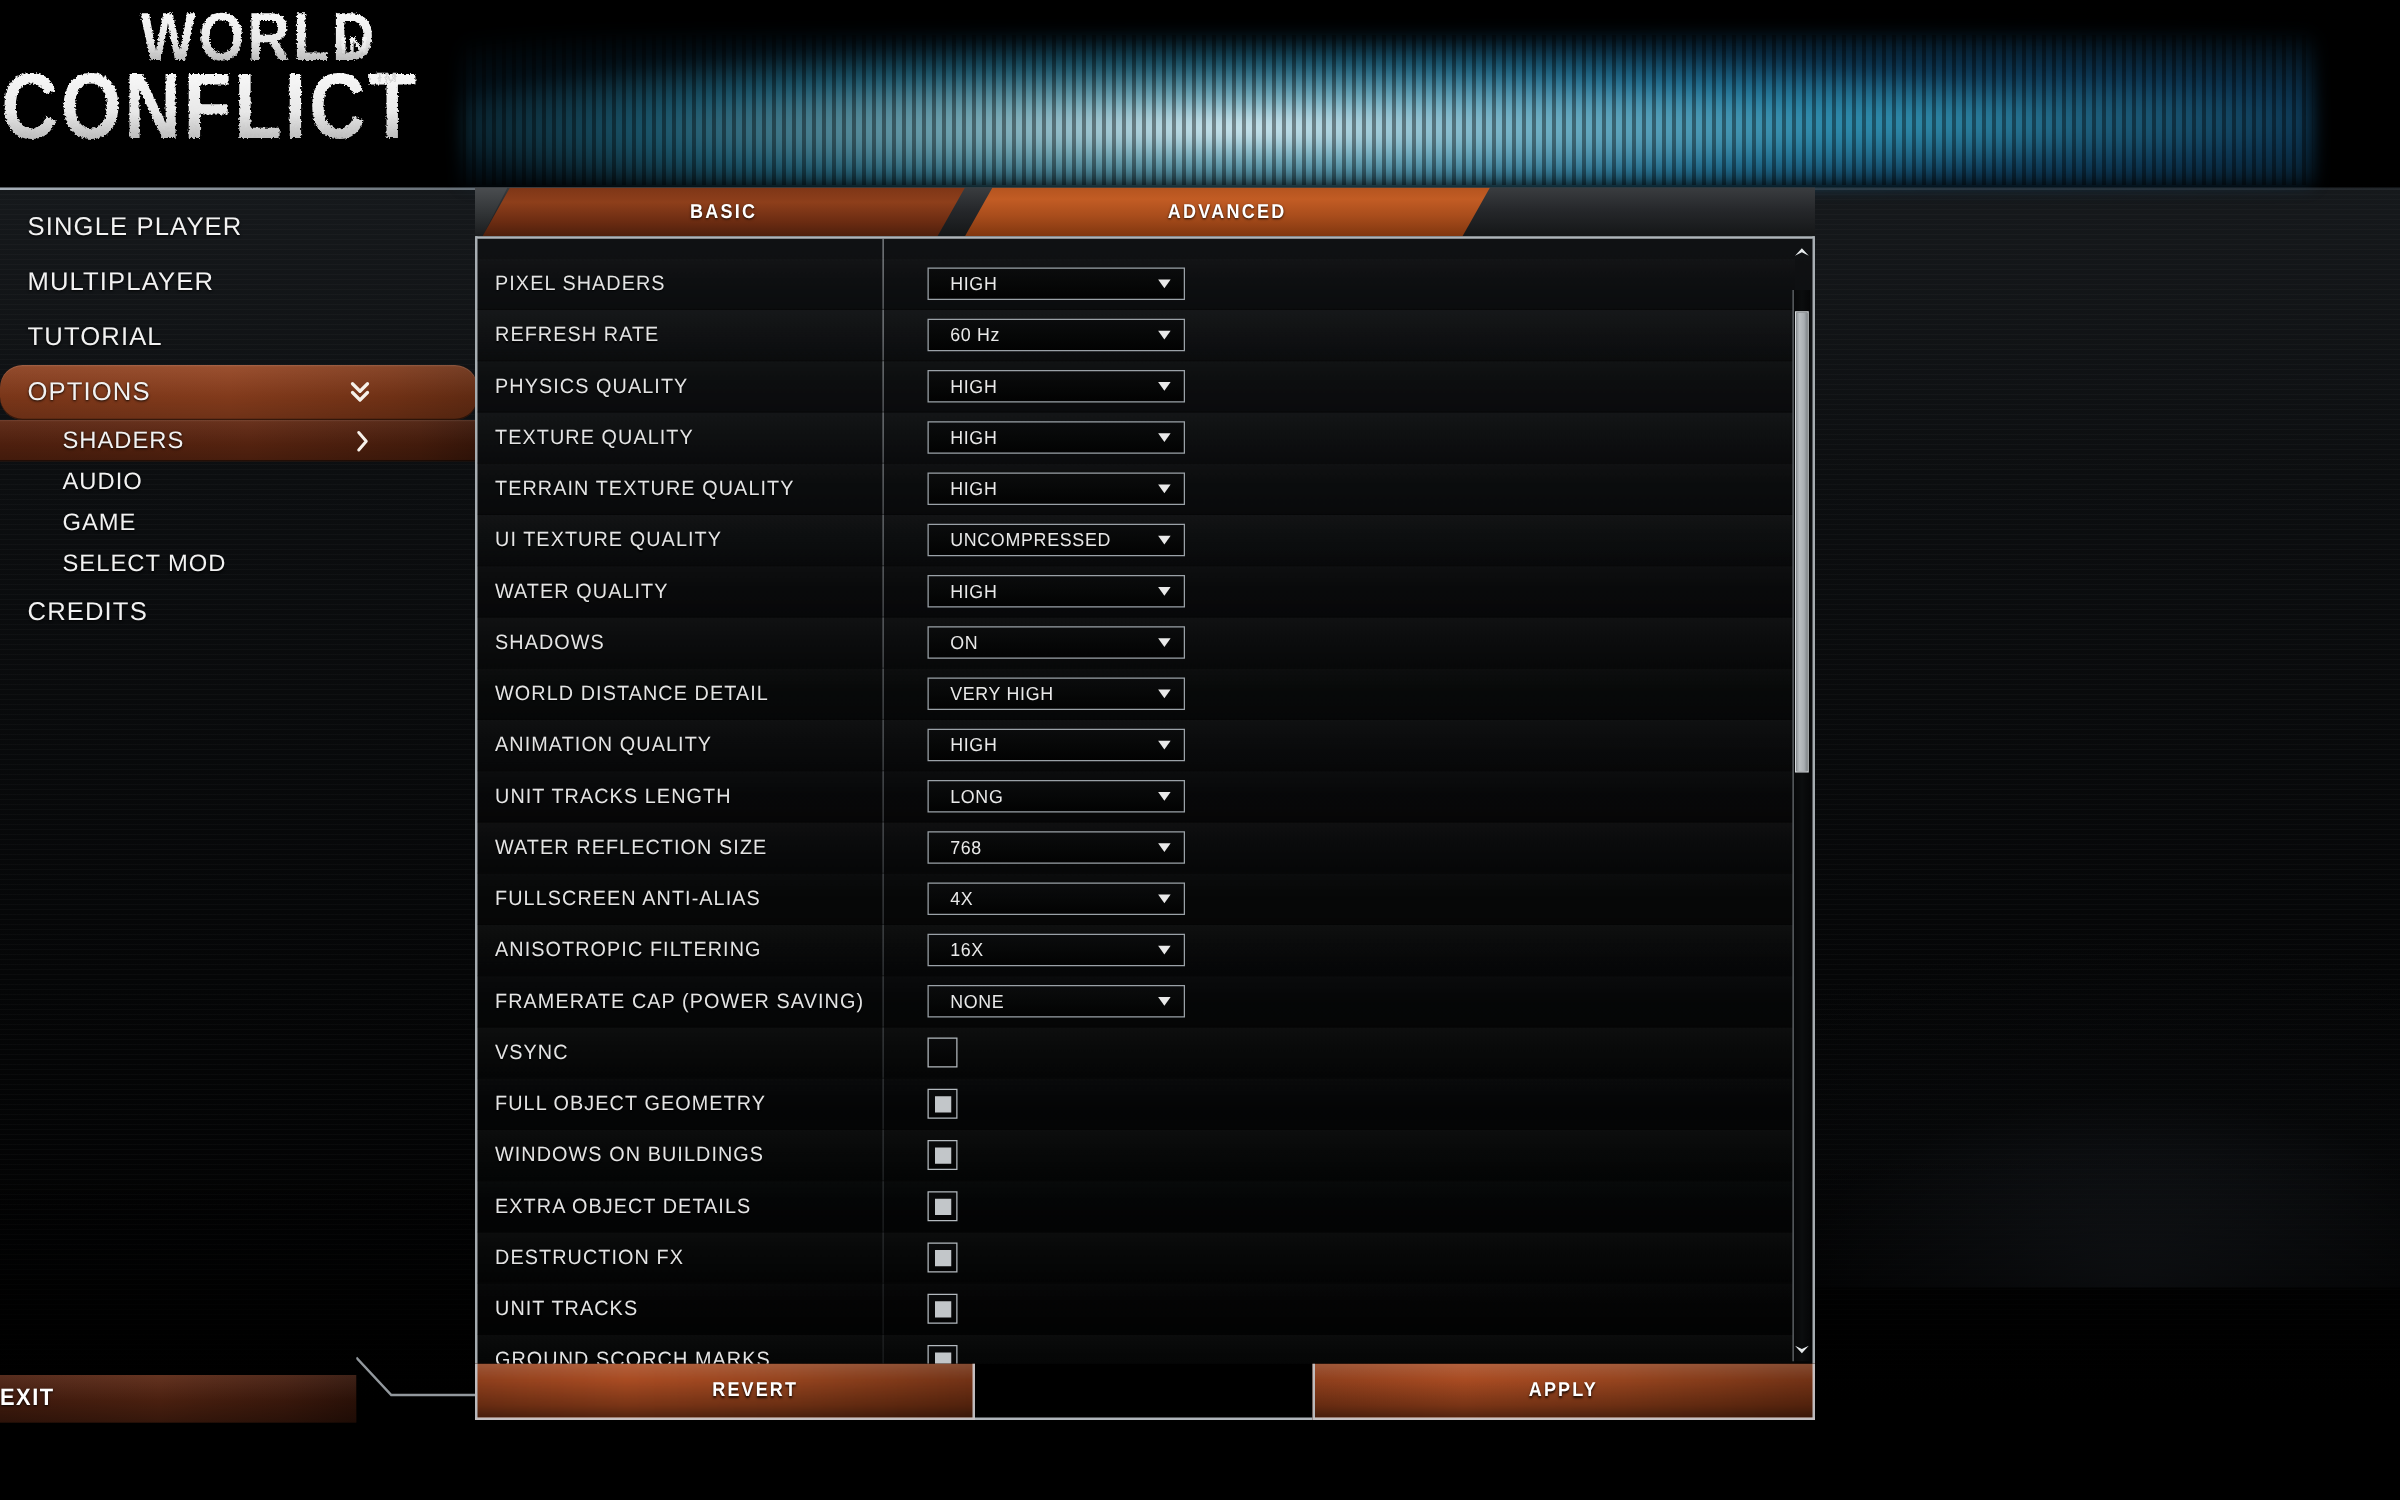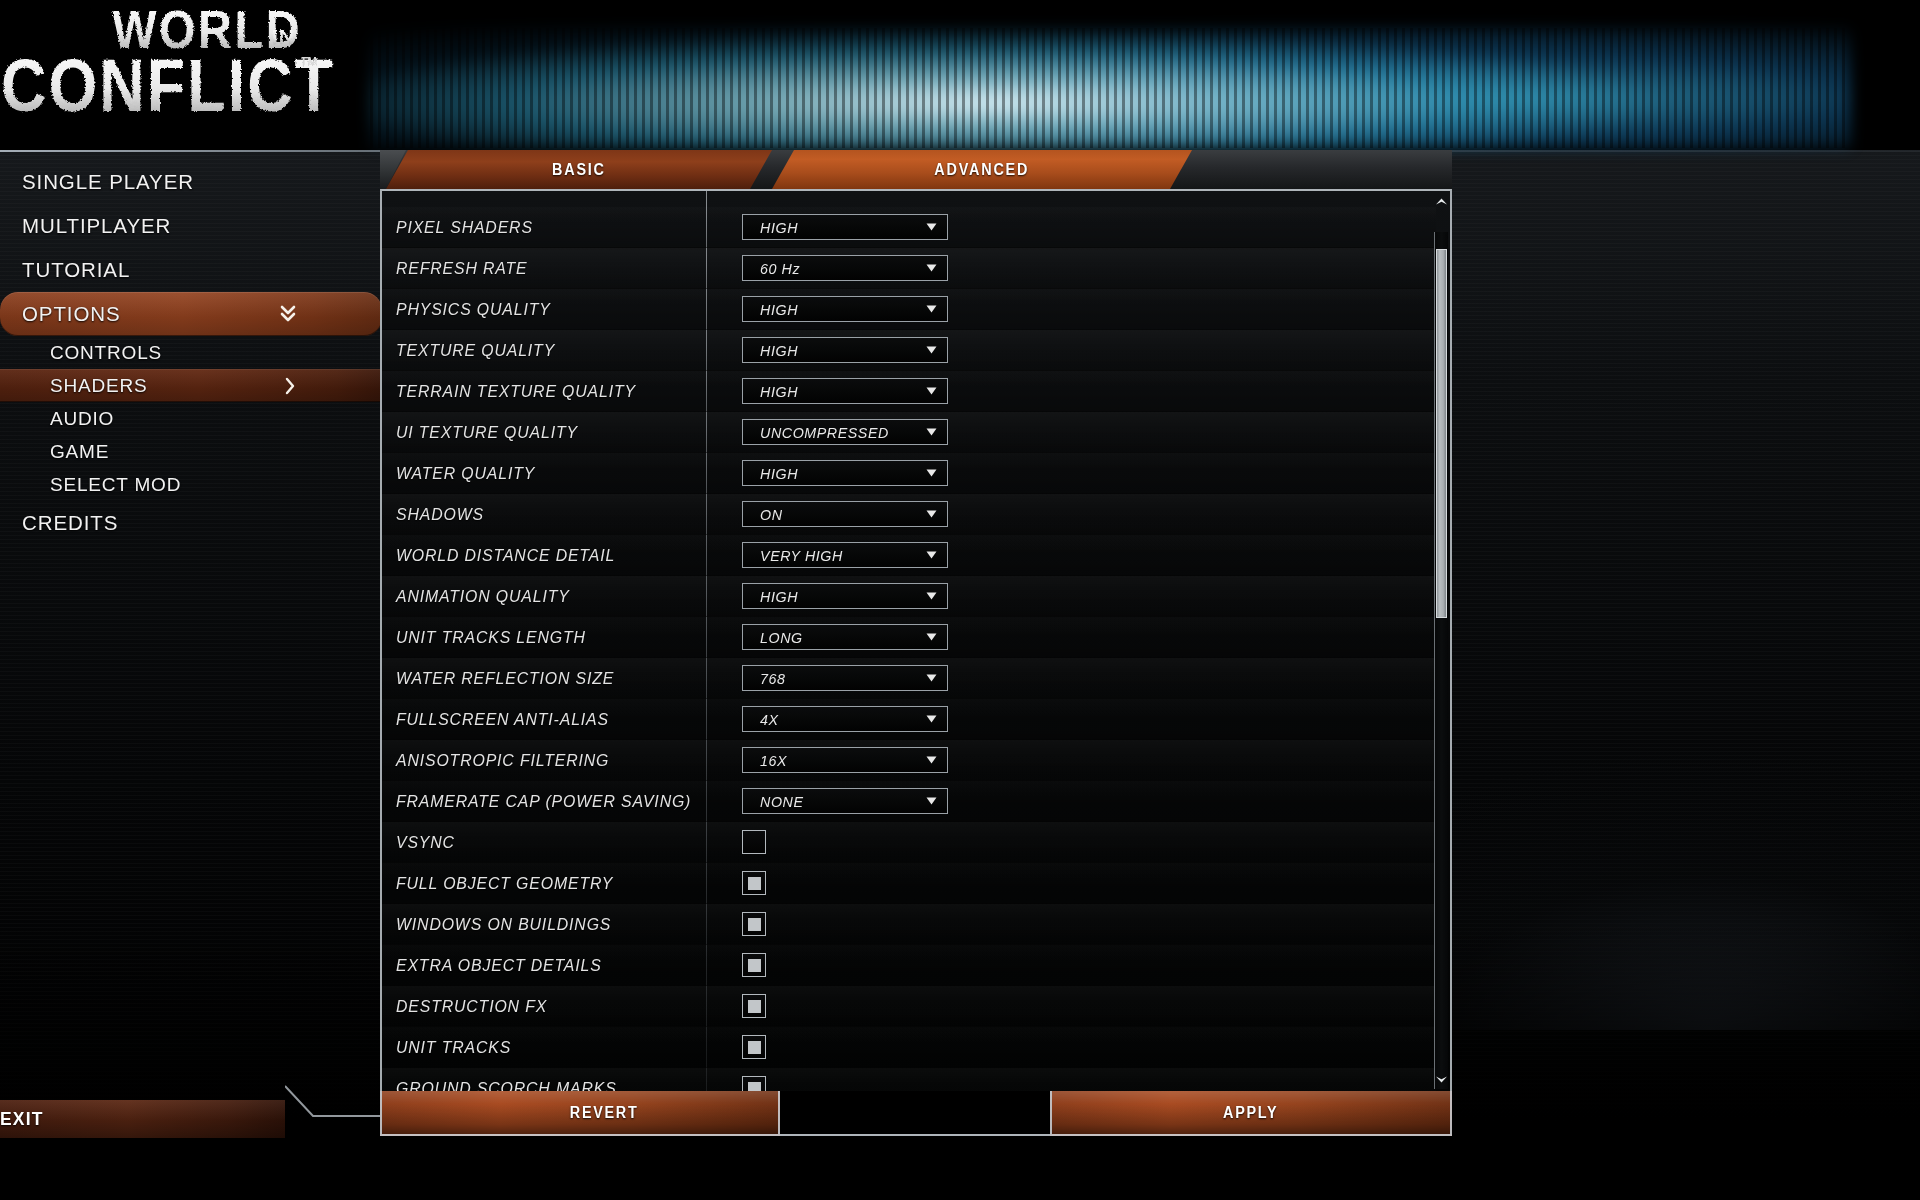--- a/index.html
+++ b/index.html
@@ -127,21 +127,20 @@
     position:absolute; left:0; top:0; right:14px; bottom:0; overflow:hidden;
   }
   .col-divider {
     position:absolute; left:324px; top:0; bottom:0; width:1px;
     background:linear-gradient(180deg, rgba(210,216,222,0.62) 0%, rgba(150,158,166,0.42) 60%, rgba(90,96,102,0.25) 100%);
   }
   .row {
     position:relative; height:41px; display:flex; align-items:center;
     background:linear-gradient(180deg, rgba(255,255,255,0.030) 0%, rgba(255,255,255,0.012) 40%, rgba(0,0,0,0.18) 100%);
     border-bottom:1px solid rgba(0,0,0,0.55);
-    font-style:italic;
   }
   .row:nth-child(even){
     background:linear-gradient(180deg, rgba(255,255,255,0.016) 0%, rgba(0,0,0,0.05) 40%, rgba(0,0,0,0.22) 100%);
   }
   .row-label {
     position:absolute; left:14px; color:#e4e4e4; font-size:16.5px;
     letter-spacing:0.9px; white-space:nowrap; transform:scaleX(0.96);
     transform-origin:left center; text-shadow:0 1px 1px rgba(0,0,0,0.9);
   }
   .ctrl { position:absolute; left:360px;border-radius:11px; }
@@ -290,23 +289,20 @@
     <div class="nav-item top active-main">
       <span class="lbl">OPTIONS</span>
       <span class="chev">
         <svg width="16" height="20" viewBox="0 0 16 20">
           <path d="M2 3 L8 9 L14 3" fill="none" stroke="#f6f1ea" stroke-width="2.6" stroke-linecap="round" stroke-linejoin="round"></path>
           <path d="M2 10 L8 16 L14 10" fill="none" stroke="#f6f1ea" stroke-width="2.6" stroke-linecap="round" stroke-linejoin="round"></path>
         </svg>
       </span>
     </div>
 
-    <div class="nav-item sub">
-      <span class="lbl">CONTROLS</span>
-    </div>
 
     <div class="nav-item sub active-sub">
       <span class="lbl">SHADERS</span>
       <span class="chev">
         <svg width="12" height="18" viewBox="0 0 12 18">
           <path d="M3 2 L9 9 L3 16" fill="none" stroke="#f6f1ea" stroke-width="2.4" stroke-linecap="round" stroke-linejoin="round"></path>
         </svg>
       </span>
     </div>
 

